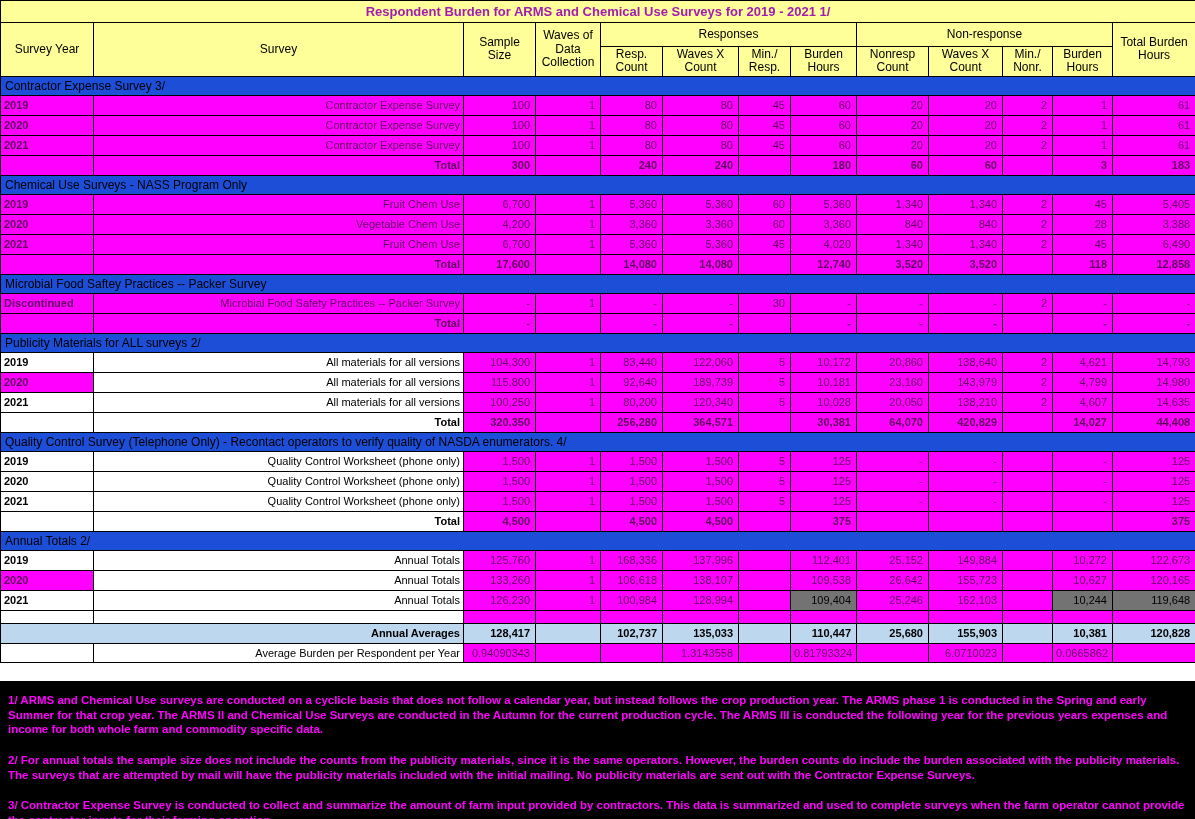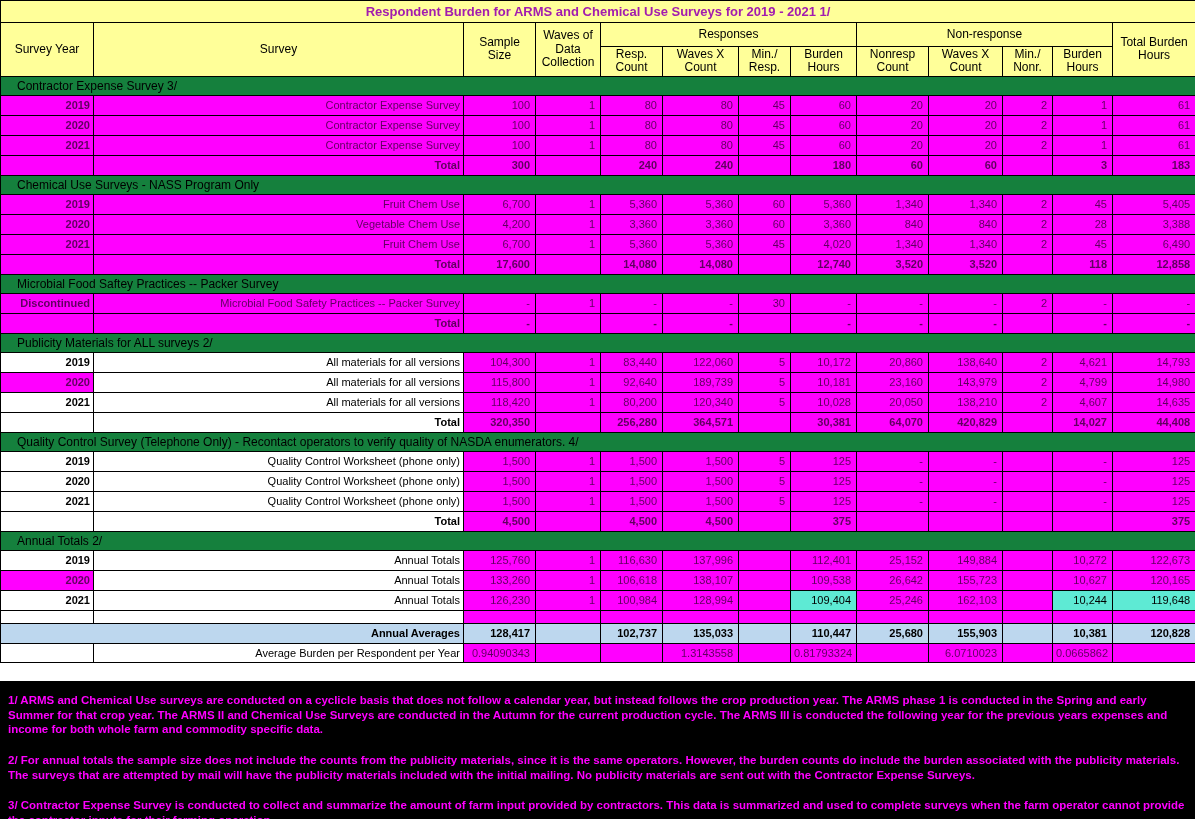--- a/index.html
+++ b/index.html
@@ -37,36 +37,36 @@
     color: #000;
     font-weight: normal;
     font-size: 12px;
     text-align: center;
     white-space: normal;
     line-height: 1.12;
     padding: 1px 2px;
   }
   th.group { height: 24px; }
   tr.section-row td {
-    background: #15803d;
+    background: #1d4ed8;
     color: #000;
     font-size: 12px;
     text-align: left;
     height: 19px;
-    padding: 1px 16px;
+    padding: 1px 4px;
     white-space: nowrap;
   }
   td { height: 20px; font-size: 11px; }
-  td.c-year  { text-align: right; font-weight: bold; white-space: nowrap; }
+  td.c-year  { text-align: left; font-weight: bold; white-space: nowrap; }
   td.c-survey{ text-align: right; white-space: nowrap; }
   td.c-num   { text-align: right; padding-right: 5px; white-space: nowrap; }
   td.c-label { text-align: right; white-space: nowrap; }
   .mag   { background: #FF00FF; color: #600060; }
   .white { background: #FFFFFF; color: #000000; }
-  .tan   { background: #5eead4; color: #000000; }
+  .tan   { background: #737373; color: #000000; }
   .blue  { background: #BDD7EE; color: #000000; }
   .bold  { font-weight: bold; }
   .center{ text-align: center; }
   tr.r-blank td { height: 13px; }
   tr.r-avg-burden td { height: 19px; }
   .gap { height: 18px; background: #ffffff; }
   .notes {
     background: #000000;
     color: #FF00FF;
     padding: 12px 8px 6px 8px;
@@ -309,21 +309,21 @@
           <td class="c-num mag">10,181</td>
           <td class="c-num mag">23,160</td>
           <td class="c-num mag">143,979</td>
           <td class="c-num mag">2</td>
           <td class="c-num mag">4,799</td>
           <td class="c-num mag">14,980</td>
         </tr>
         <tr class="r-data">
           <td class="c-year white">2021</td>
           <td class="c-survey white">All materials for all versions</td>
-          <td class="c-num mag">118,420</td>
+          <td class="c-num mag">100,250</td>
           <td class="c-num mag">1</td>
           <td class="c-num mag">80,200</td>
           <td class="c-num mag">120,340</td>
           <td class="c-num mag">5</td>
           <td class="c-num mag">10,028</td>
           <td class="c-num mag">20,050</td>
           <td class="c-num mag">138,210</td>
           <td class="c-num mag">2</td>
           <td class="c-num mag">4,607</td>
           <td class="c-num mag">14,635</td>
@@ -407,21 +407,21 @@
           <td class="c-num mag bold">375</td>
         </tr>
         <tr class="section-row">
           <td colspan="13">Annual Totals 2/</td>
         </tr>
         <tr class="r-data">
           <td class="c-year white">2019</td>
           <td class="c-survey white">Annual Totals</td>
           <td class="c-num mag">125,760</td>
           <td class="c-num mag">1</td>
-          <td class="c-num mag">116,630</td>
+          <td class="c-num mag">168,336</td>
           <td class="c-num mag">137,996</td>
           <td class="c-num mag"></td>
           <td class="c-num mag">112,401</td>
           <td class="c-num mag">25,152</td>
           <td class="c-num mag">149,884</td>
           <td class="c-num mag"></td>
           <td class="c-num mag">10,272</td>
           <td class="c-num mag">122,673</td>
         </tr>
         <tr class="r-data">

